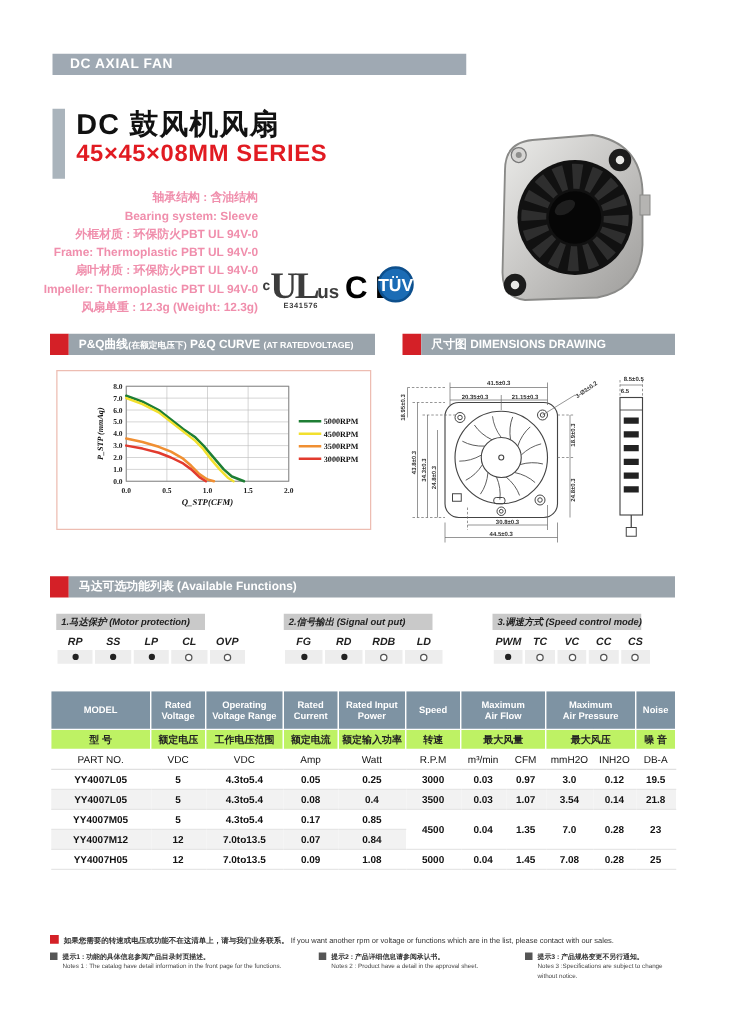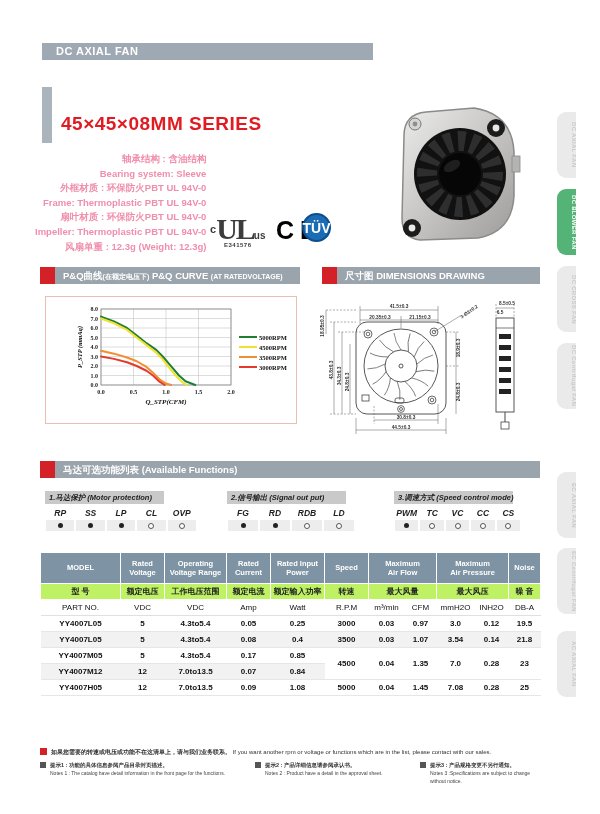--- a/index.html
+++ b/index.html
@@ -1,17 +1,17 @@
 <!DOCTYPE html>
 <html><head>
 <meta charset="utf-8">
 <style>
   html,body{margin:0;padding:0;background:#fff;}
   .page{position:relative;width:556px;height:814px;background:#fff;overflow:hidden;
-        font-family:"Liberation Sans",sans-serif;padding-left:20px;}
+        font-family:"Liberation Sans",sans-serif;}
 
   
   .top-bar{position:absolute;left:42px;top:43px;width:331px;height:17px;background:#9FA9B3;
            color:#fff;font-weight:bold;font-size:11px;line-height:17px;padding-left:14px;
            letter-spacing:.5px;box-sizing:border-box;}
 
   
   .accent{position:absolute;left:42px;top:87px;width:10px;height:56px;background:#AAB4BC;}
   .title-cn{position:absolute;left:61px;top:84px;font-size:23px;font-weight:bold;color:#111;
             letter-spacing:1px;}
@@ -20,21 +20,21 @@
 
   
   .specs{position:absolute;left:35px;top:152px;color:#F08EAC;font-weight:bold;font-size:9.5px;text-align:right;}
   .spec-line{line-height:14.6px;white-space:nowrap;}
 
   
   .certs{position:absolute;left:210px;top:210px;width:150px;height:45px;}
   .ul-mark{position:absolute;left:0;top:2px;color:#3C3C3C;white-space:nowrap;}
   .ul-c{font-size:11px;font-weight:bold;vertical-align:6px;}
   .ul-main{font-family:"Liberation Serif",serif;font-weight:bold;font-size:30px;letter-spacing:-2px;}
-  .ul-us{font-size:10px;font-weight:bold;}
+  .ul-us{font-size:15px;font-weight:bold;}
   .ul-code{font-size:6px;font-weight:bold;text-align:center;margin-top:-4px;letter-spacing:.5px;}
   .ce-mark{position:absolute;left:66px;top:6px;font-size:25px;font-weight:bold;color:#000000;
            letter-spacing:6px;}
   .tuv-mark{position:absolute;left:92px;top:3px;width:29px;height:29px;border-radius:50%;
             background:#1B6CB5;border:2px solid #0D4F8C;color:#fff;display:flex;align-items:center;
             justify-content:center;font-size:14px;font-weight:bold;box-sizing:border-box;}
 
   
   .fan-photo{position:absolute;left:374px;top:100px;width:152px;height:158px;}
 
@@ -105,20 +105,21 @@
   .tab .en{display:block;font-size:6px;font-weight:bold;letter-spacing:.3px;}
 </style>
 </head>
 <body>
 
 <div class="page">
 
   <div class="top-bar">DC AXIAL FAN</div>
 
   <div class="accent"></div>
+  <div class="title-cn">DC 鼓风机风扇</div>
   <div class="series">45×45×08MM  SERIES</div>
 
   <div class="specs" id="specs">
       <div class="spec-line">轴承结构 : 含油结构</div>
       <div class="spec-line">Bearing system: Sleeve</div>
       <div class="spec-line">外框材质 : 环保防火PBT UL 94V-0</div>
       <div class="spec-line">Frame: Thermoplastic PBT UL 94V-0</div>
       <div class="spec-line">扇叶材质 : 环保防火PBT UL 94V-0</div>
       <div class="spec-line">Impeller: Thermoplastic PBT UL 94V-0</div>
       <div class="spec-line">风扇单重 : 12.3g (Weight: 12.3g)</div>

